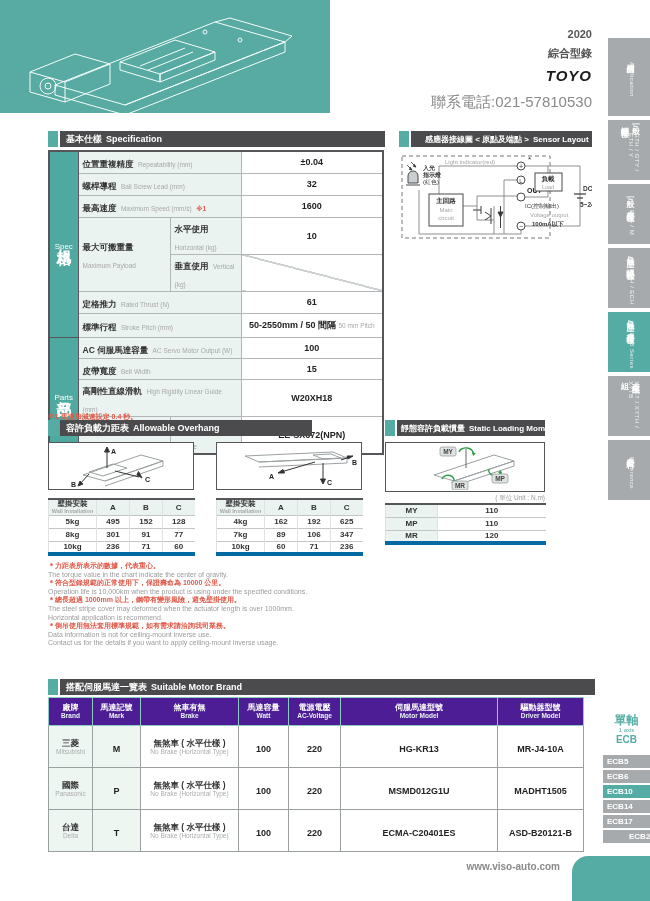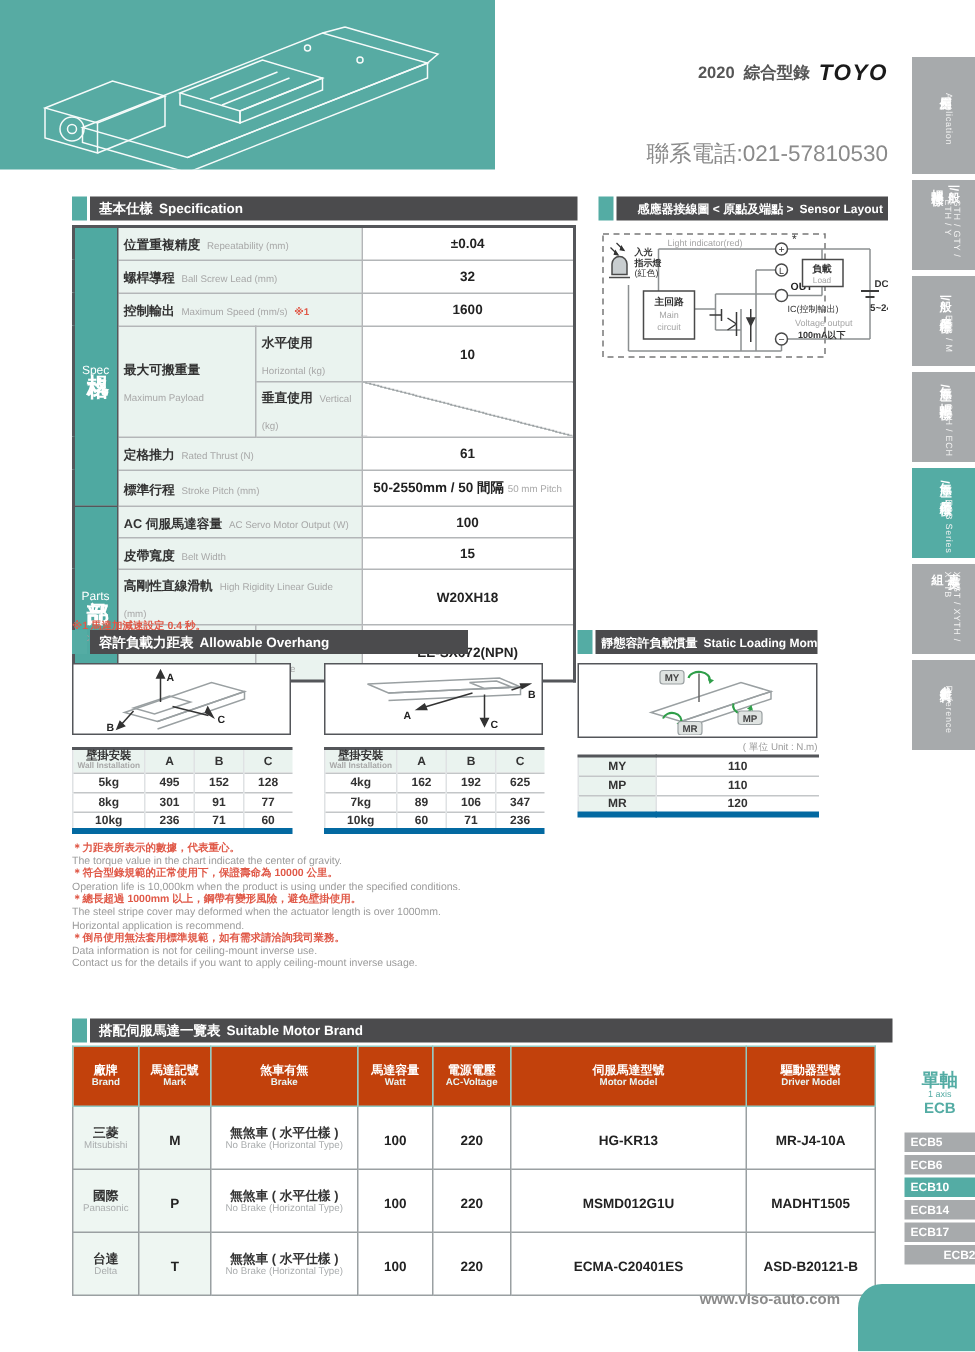--- a/index.html
+++ b/index.html
@@ -1,21 +1,21 @@
 <!DOCTYPE html>
 <html><head>
 <meta charset="utf-8">
 <style>
   html,body{margin:0;padding:0;background:#fff;}
   *{box-sizing:border-box;font-family:"Liberation Sans","DejaVu Sans",sans-serif;}
   #page{position:relative;width:650px;height:901px;background:#fff;overflow:hidden;}
 
   
   .hero{position:absolute;left:0;top:0;width:330px;height:113px;background:#57aba3;}
-  .brandline{position:absolute;top:40px;right:58px;display:flex;align-items:center;gap:6px;}
+  .brandline{position:absolute;top:28px;right:58px;display:flex;align-items:flex-end;gap:6px;flex-direction:column;}
   .cat-year{font-size:11px;font-weight:bold;color:#555;}
   .cat-label{font-size:11px;font-weight:bold;color:#555;}
   .logo{font-size:15px;font-weight:bold;font-style:italic;color:#1a1a1a;letter-spacing:1px;}
   .phone{position:absolute;top:93px;right:58px;font-size:15px;color:#8a8a8a;}
 
   
   .side-tab{position:absolute;left:608px;width:42px;background:#a7aaac;display:flex;align-items:center;justify-content:center;cursor:pointer;}
   .side-tab.active{background:#54aca4;}
   .vtext{writing-mode:vertical-rl;text-orientation:mixed;display:flex;gap:2px;}
   .t-zh{font-size:8px;font-weight:bold;color:#fff;letter-spacing:1px;}
@@ -61,21 +61,21 @@
   td.mo-lbl{background:#eaf3ef;}
   .unit-note{position:absolute;font-size:6.5px;color:#9b9b9b;}
 
   
   .notes{position:absolute;left:48px;top:562px;width:330px;}
   .note-zh{font-size:7px;font-weight:bold;color:#e05948;line-height:8.6px;}
   .note-en{font-size:7px;color:#9b9b9b;line-height:8.6px;}
 
   
   .motor-table{position:absolute;left:48px;top:697px;width:535px;border-collapse:collapse;table-layout:fixed;border:1.5px solid #54565a;}
-  .motor-table th{background:#c2410c;color:#fff;border:1px solid #8fc9c3;height:40px;padding:0;}
+  .motor-table th{background:#4c1d95;color:#fff;border:1px solid #8fc9c3;height:28px;padding:0;}
   .mt-h-zh{display:block;font-size:8px;font-weight:bold;line-height:9px;}
   .mt-h-en{display:block;font-size:6.5px;line-height:8px;color:#e8f5f3;}
   .motor-table td{border:1px solid #9aa0a2;height:42px;text-align:center;vertical-align:middle;background:#fff;padding:0 2px;}
   td.tint{background:#eef6f2;}
   .cell-zh{display:block;font-size:8.5px;font-weight:bold;color:#333;line-height:10px;}
   .cell-en{display:block;font-size:6.5px;color:#aaadae;line-height:8px;}
   .cell-plain{font-size:9px;font-weight:600;color:#222;}
 
   
   .website{position:absolute;top:861px;right:90px;font-size:10px;font-weight:bold;color:#8a8a8a;}
@@ -192,21 +192,21 @@
             </div>
       </td>
       <td class="lbl" colspan="2"><span class="lbl-zh">位置重複精度</span> <span class="lbl-en">Repeatability (mm)</span></td>
       <td class="val">±0.04</td>
     </tr>
     <tr style="height:22px">
       <td class="lbl" colspan="2"><span class="lbl-zh">螺桿導程</span> <span class="lbl-en">Ball Screw Lead (mm)</span></td>
       <td class="val">32</td>
     </tr>
     <tr style="height:22px">
-      <td class="lbl" colspan="2"><span class="lbl-zh">控制輸出</span> <span class="lbl-en">Maximum Speed (mm/s)</span> <span class="lbl-note">※1</span></td>
+      <td class="lbl" colspan="2"><span class="lbl-zh">最高速度</span> <span class="lbl-en">Maximum Speed (mm/s)</span> <span class="lbl-note">※1</span></td>
       <td class="val">1600</td>
     </tr>
     <tr style="height:21px">
       <td class="lbl" rowspan="2"><span class="lbl-zh">最大可搬重量</span><br><span class="lbl-en">Maximum Payload</span></td>
       <td class="sub"><span class="lbl-zh">水平使用</span> <span class="lbl-en">Horizontal (kg)</span></td>
       <td class="val">10</td>
     </tr>
     <tr style="height:21px">
       <td class="sub"><span class="lbl-zh">垂直使用</span> <span class="lbl-en">Vertical (kg)</span></td>
       <td class="val diag"></td>

